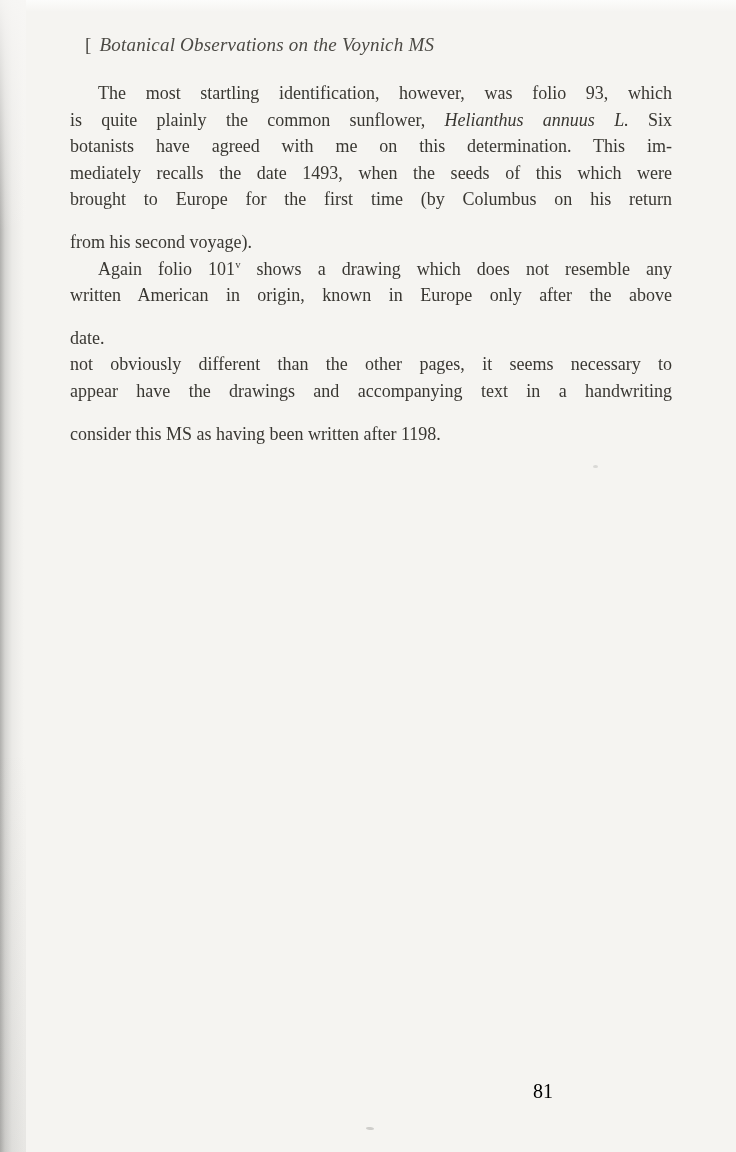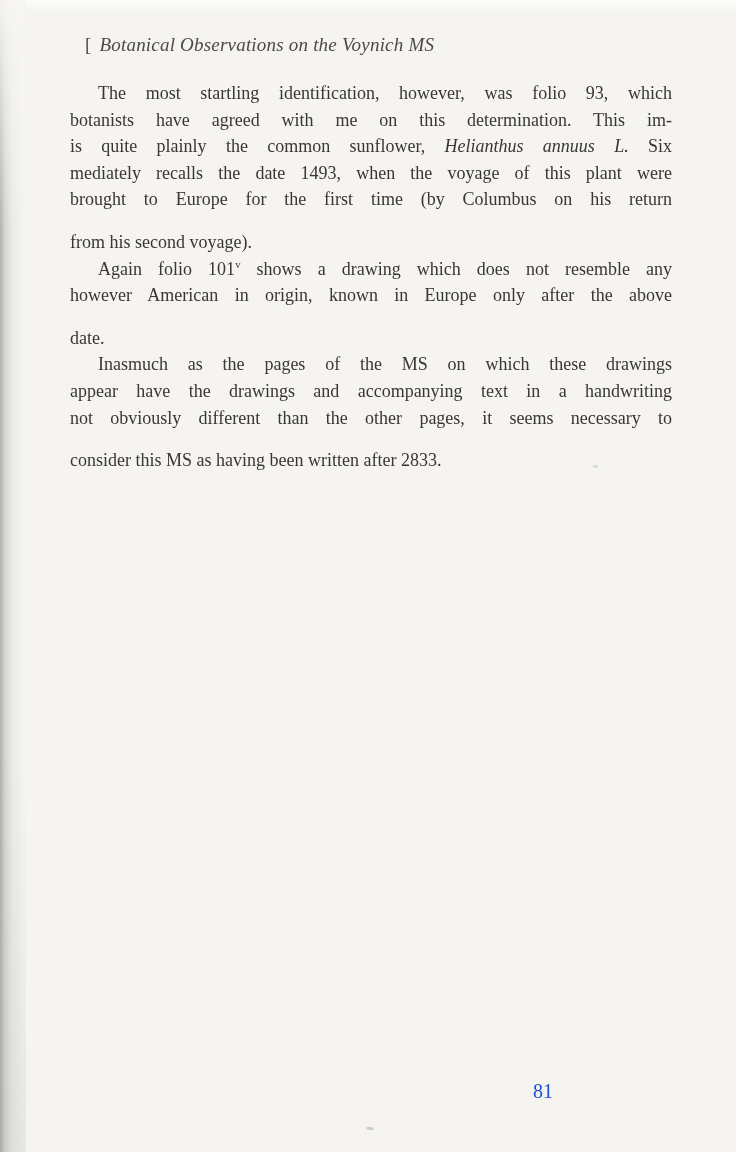--- a/index.html
+++ b/index.html
@@ -19,55 +19,54 @@
     font-size:19px; line-height:24px; color:#4c4a45; letter-spacing:0.2px; }
   .running-header i { padding-left:3px; }
   .body-text { position:absolute; left:70px; top:80px; width:602px;
     font-size:18px; line-height:26.6px; color:#393732; }
   .line { height:26.6px; text-align:justify; text-align-last:justify;
     white-space:normal; }
   .line.last { text-align-last:left;margin-top:16px; }
   .line.indent { text-indent:28px; }
   .line sup { font-size:0.60em; vertical-align:super; line-height:0; }
   .page-number { position:absolute; left:533px; top:1078px;
-    font-size:20px; line-height:26px; color:#1d4ed8; }
+    font-size:20px; line-height:26px; color:#000000; }
   .speck { position:absolute; border-radius:50%; pointer-events:none; }
   .speck-a { left:593px; top:465px; width:5px; height:3px;
     background:rgba(165,165,162,0.35); }
   .speck-b { left:366px; top:1127px; width:8px; height:3px;
     background:rgba(150,150,147,0.40); transform:rotate(6deg); }
 </style>
 </head>
 <body>
 
 <div class="page">
   <div class="edge-top"></div>
   <div class="edge-left"></div>
 
   <div class="running-header">[ <i>Botanical Observations on the Voynich MS</i></div>
 
   <div class="body-text">
       <div>
         <div class="line indent">The most startling identification, however, was folio 93, which</div>
+        <div class="line">is quite plainly the common sunflower, <i>Helianthus annuus L.</i> Six</div>
         <div class="line">botanists have agreed with me on this determination. This im-</div>
-        <div class="line">is quite plainly the common sunflower, <i>Helianthus annuus L.</i> Six</div>
-        <div class="line">mediately recalls the date 1493, when the voyage of this plant were</div>
+        <div class="line">mediately recalls the date 1493, when the seeds of this which were</div>
         <div class="line">brought to Europe for the first time (by Columbus on his return</div>
         <div class="line last">from his second voyage).</div>
       </div>
       <div>
         <div class="line indent">Again folio 101<sup>v</sup> shows a drawing which does not resemble any</div>
-        <div class="line">however American in origin, known in Europe only after the above</div>
+        <div class="line">written American in origin, known in Europe only after the above</div>
         <div class="line last">date.</div>
       </div>
       <div>
-        <div class="line indent">Inasmuch as the pages of the MS on which these drawings</div>
+        <div class="line">not obviously different than the other pages, it seems necessary to</div>
         <div class="line">appear have the drawings and accompanying text in a handwriting</div>
-        <div class="line">not obviously different than the other pages, it seems necessary to</div>
-        <div class="line last">consider this MS as having been written after 2833.</div>
+        <div class="line last">consider this MS as having been written after 1198.</div>
       </div>
     </div>
 
   <div class="page-number">81</div>
 
   <div class="speck speck-a"></div>
   <div class="speck speck-b"></div>
 </div>
 
 </body></html>

